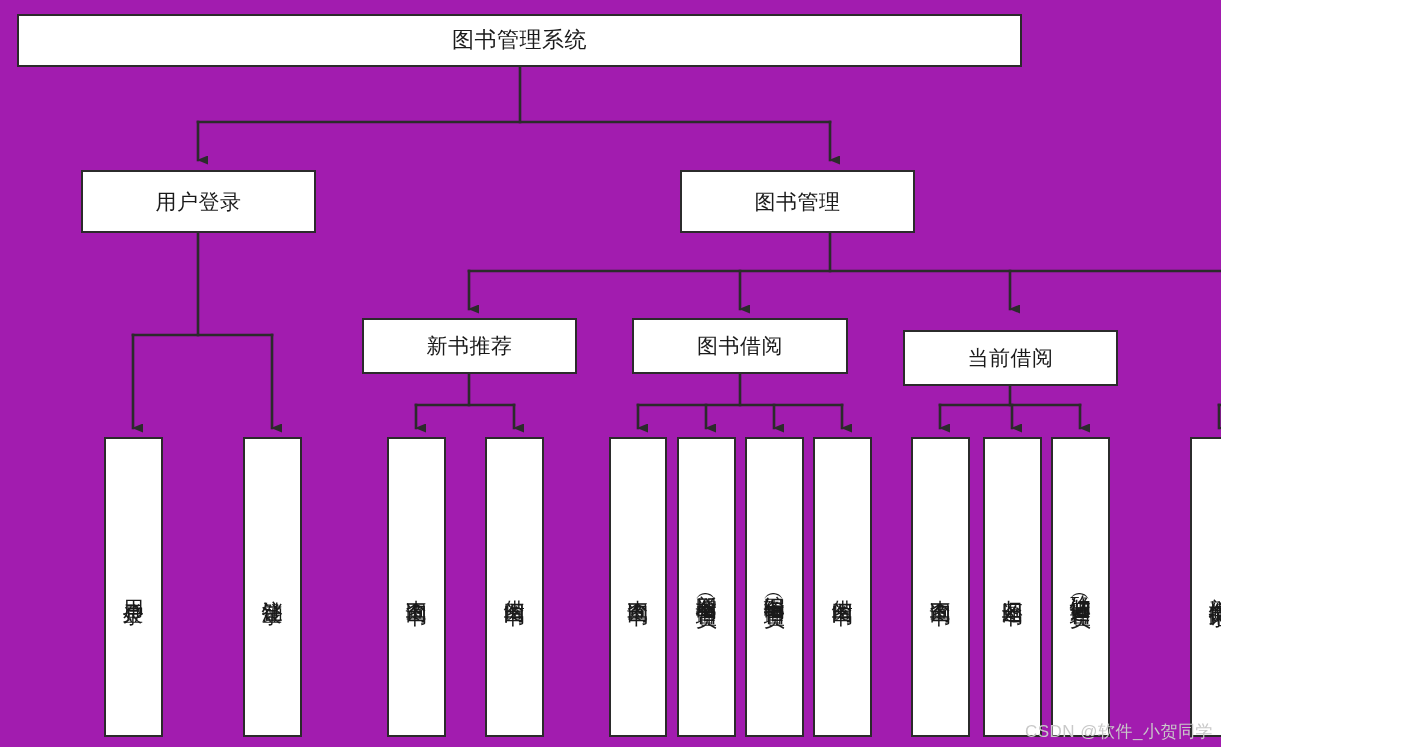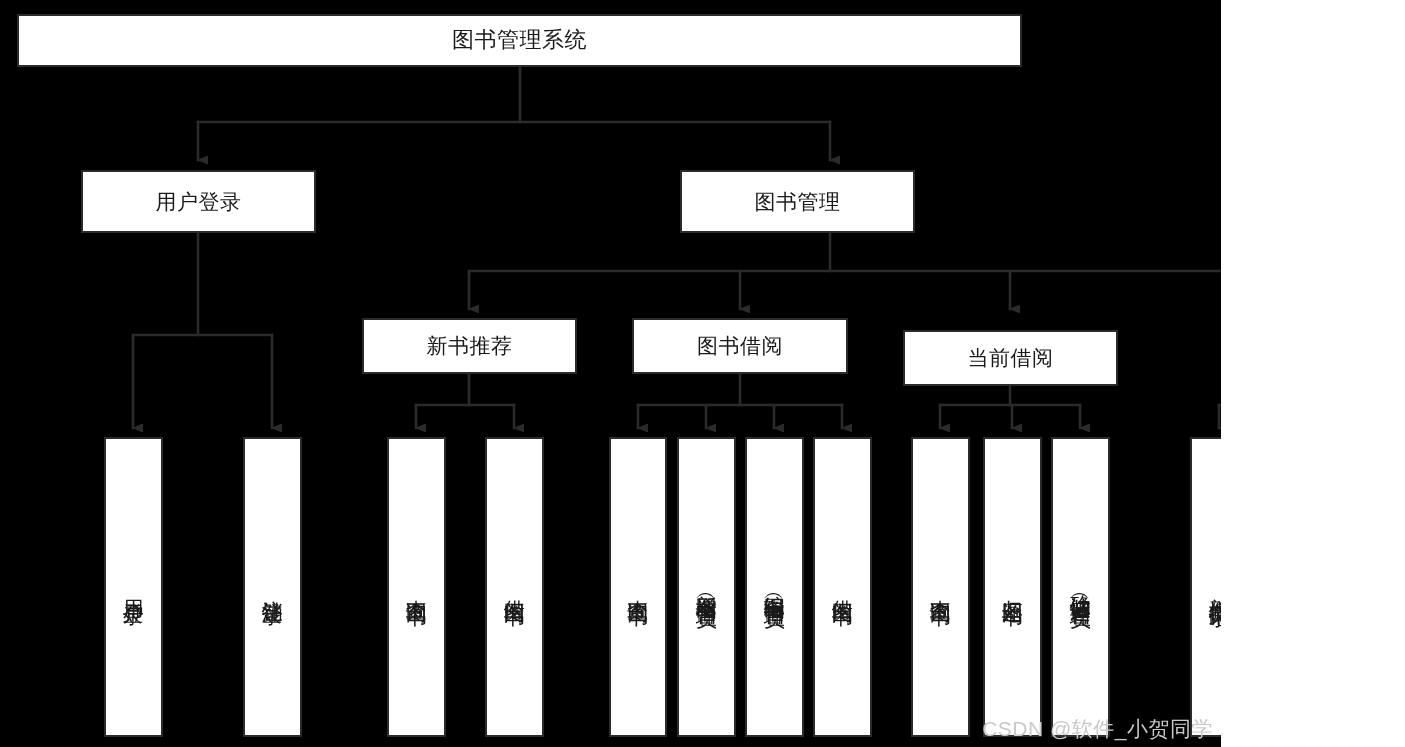--- a/index.html
+++ b/index.html
@@ -7,21 +7,21 @@
     padding: 0;
     background: #ffffff;
   }
   body {
     font-family: "Liberation Sans", "DejaVu Sans", sans-serif;
   }
   #canvas {
     position: relative;
     width: 1221px;
     height: 747px;
-    background: #000000;
+    background: #a21caf;
     overflow: hidden;
   }
   #diagram-svg {
     position: absolute;
     left: 0;
     top: 0;
     width: 1405px;
     height: 747px;
   }
   .node-box {
@@ -58,21 +58,21 @@
     font-size: 21px;
     line-height: 1.12;
     letter-spacing: 2px;
     white-space: nowrap;
     text-align: center;
   }
   #watermark {
     position: absolute;
     right: 8px;
     bottom: 4px;
-    font-size: 21px;
+    font-size: 17px;
     color: #c9c9c9;
     white-space: nowrap;
     letter-spacing: 0.5px;
   }
 </style>
 </head>
 <body>
 
 <div id="canvas">
 

